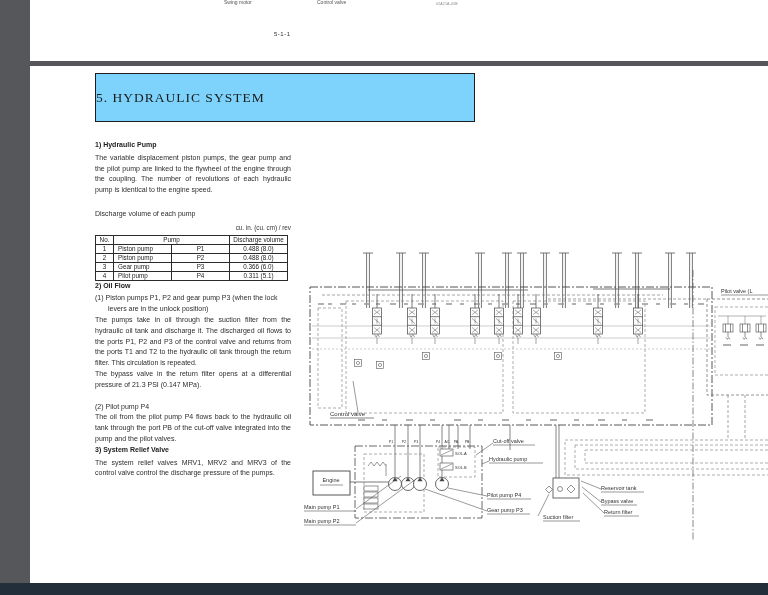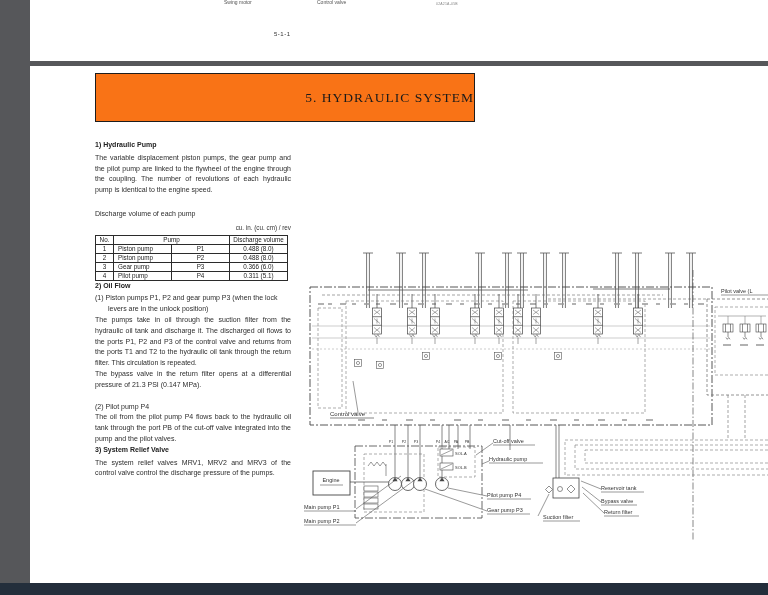--- a/index.html
+++ b/index.html
@@ -9,21 +9,21 @@
 
   .strip-left  { position:absolute; left:0; top:0; width:30px; height:595px; background:#56575a; }
   .bar-bottom  { position:absolute; left:0; top:583px; width:768px; height:12px; background:#232e3b; }
   .rule-top    { position:absolute; left:30px; top:61px; width:738px; height:5px; background:#56575a; }
 
   .hdr-label { position:absolute; top:-1px; font-size:5px; color:#555; }
   .hdr-code  { position:absolute; top:2px; left:436px; font-size:3.5px; color:#888; letter-spacing:.2px; }
   .page-num  { position:absolute; top:31px; left:274px; font-size:6px; color:#333; letter-spacing:.5px; }
 
   .title-box { position:absolute; left:95px; top:73px; width:380px; height:49px;
-    border:1px solid #1d1d1d; background:#f97316; text-align:right; line-height:47px;
+    border:1px solid #1d1d1d; background:#7dd3fc; text-align:left; line-height:47px;
     font-family:"Liberation Serif", serif; font-size:13.5px; letter-spacing:1px; color:#1a1a1a; }
 
   .col { position:absolute; left:95px; top:140px; width:196px; color:#2d2d2d;
     font-size:7px; line-height:10.8px; }
   .col h3 { font-size:7px; font-weight:bold; color:#222; margin:0 0 2px 0; }
   .col p  { text-align:justify; }
   .hang { padding-left:13px; text-indent:-13px; text-align:left !important; }
   .mt14 { margin-top:13px; } .mt11 { margin-top:11px; } .mt9 { margin-top:9px; }
   .unit { text-align:right; font-size:6.3px; margin:3px 0 1px 0; color:#333; }
 

